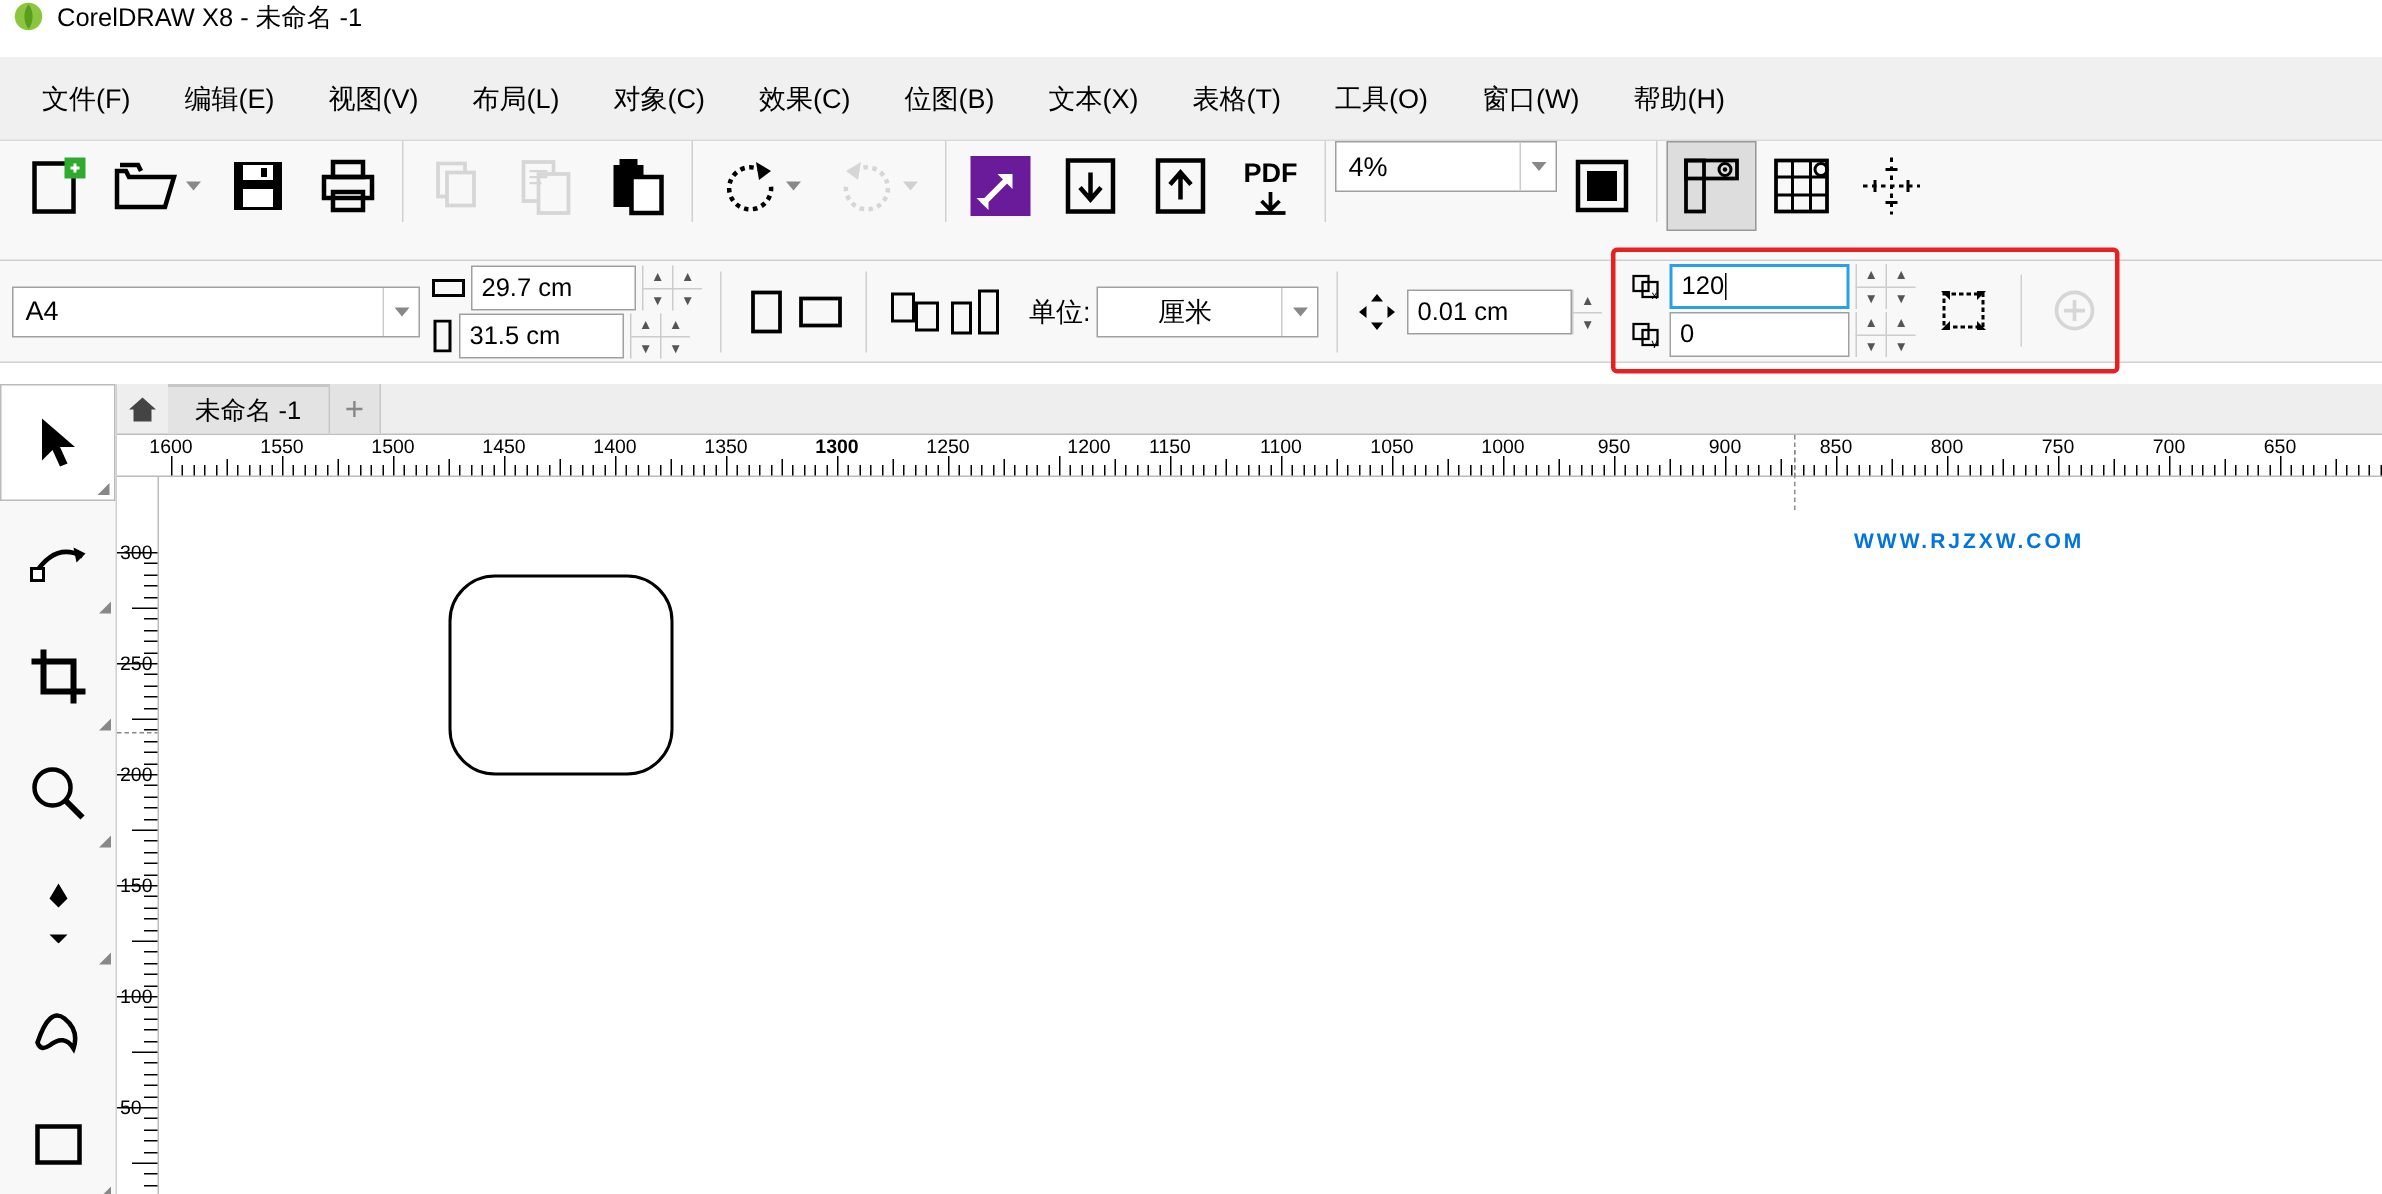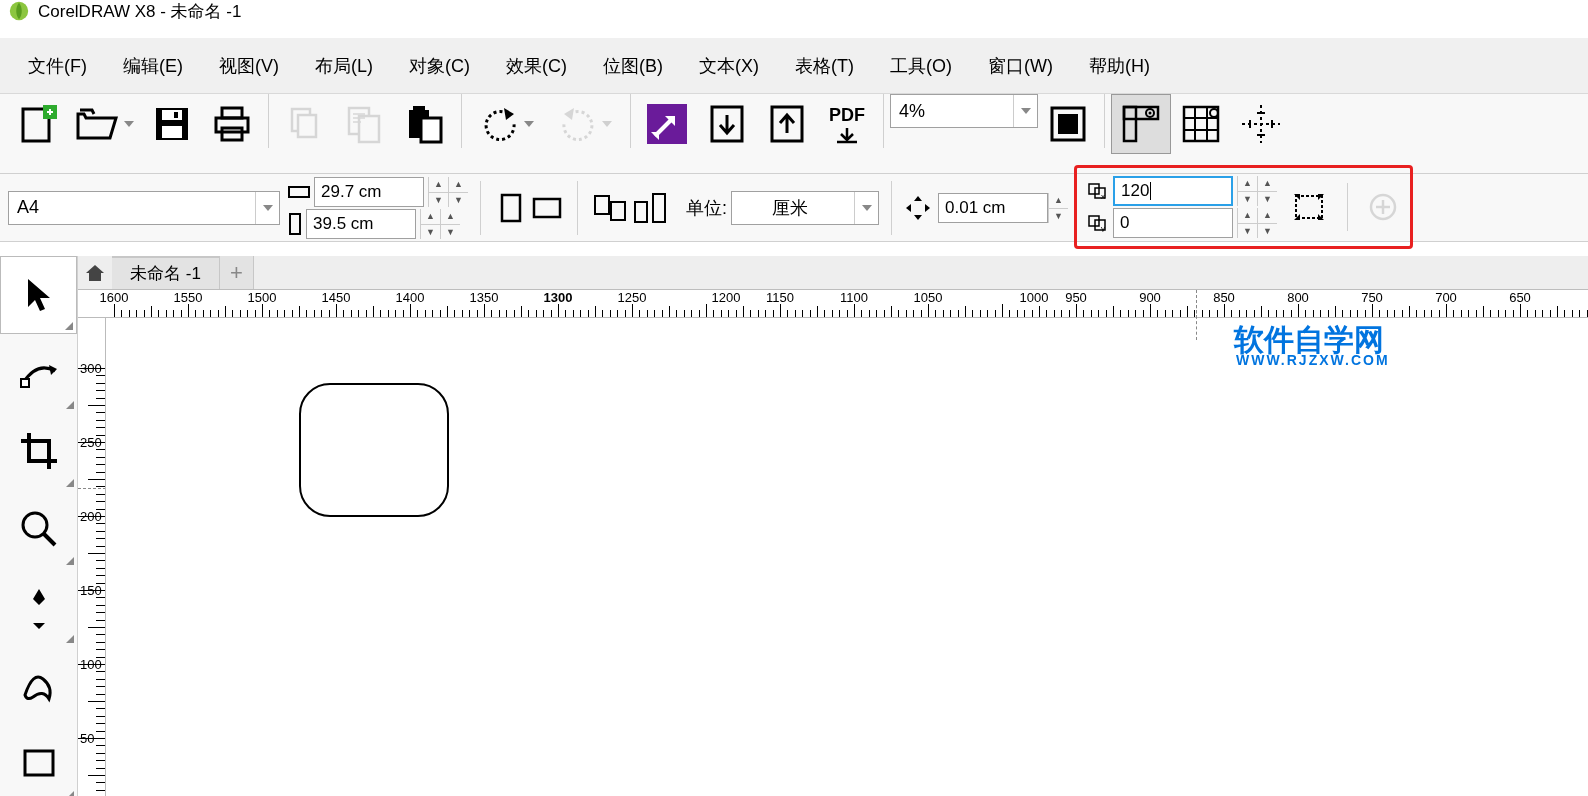--- a/index.html
+++ b/index.html
@@ -247,21 +247,21 @@
           </div>
       </div>
     </div>
     <div class="dim-row">
       <span class="ticon">
           <svg width="14" height="22" viewBox="0 0 14 22">
             <rect x="2" y="1" width="10" height="20" fill="none" stroke="#000" stroke-width="2"></rect>
           </svg>
         </span>
       <div class="dim-input">
-          <span>39.5 cm</span>
+          <span>31.5 cm</span>
         </div>
       <div class="twin-spin">
         <div class="spin-col">
             <div class="spin-btn">▲</div>
             <div class="spin-btn down">▼</div>
           </div>
         <div class="spin-col">
             <div class="spin-btn">▲</div>
             <div class="spin-btn down">▼</div>
           </div>
@@ -528,21 +528,21 @@
     <div class="tick-major" style="left: 850px; top: 14px; height: 14px;"></div>
     <div class="tick-major" style="left: 857.4px; top: 20px; height: 8px;"></div>
     <div class="tick-major" style="left: 864.8px; top: 20px; height: 8px;"></div>
     <div class="tick-major" style="left: 872.2px; top: 20px; height: 8px;"></div>
     <div class="tick-major" style="left: 879.6px; top: 20px; height: 8px;"></div>
     <div class="tick-major" style="left: 887px; top: 16px; height: 12px;"></div>
     <div class="tick-major" style="left: 894.4px; top: 20px; height: 8px;"></div>
     <div class="tick-major" style="left: 901.8px; top: 20px; height: 8px;"></div>
     <div class="tick-major" style="left: 909.2px; top: 20px; height: 8px;"></div>
     <div class="tick-major" style="left: 916.6px; top: 20px; height: 8px;"></div>
-    <div class="tick-label" style="left: 956px;">1000</div>
+    <div class="tick-label" style="left: 924px;">1000</div>
     <div class="tick-major" style="left: 924px; top: 14px; height: 14px;"></div>
     <div class="tick-major" style="left: 931.4px; top: 20px; height: 8px;"></div>
     <div class="tick-major" style="left: 938.8px; top: 20px; height: 8px;"></div>
     <div class="tick-major" style="left: 946.2px; top: 20px; height: 8px;"></div>
     <div class="tick-major" style="left: 953.6px; top: 20px; height: 8px;"></div>
     <div class="tick-major" style="left: 961px; top: 16px; height: 12px;"></div>
     <div class="tick-major" style="left: 968.4px; top: 20px; height: 8px;"></div>
     <div class="tick-major" style="left: 975.8px; top: 20px; height: 8px;"></div>
     <div class="tick-major" style="left: 983.2px; top: 20px; height: 8px;"></div>
     <div class="tick-major" style="left: 990.6px; top: 20px; height: 8px;"></div>
@@ -739,15 +739,14 @@
       </svg>
     <span class="fly"></span>
   </div>
 </div>
 
 <div class="canvas">
   <svg width="160" height="150" style="position:absolute;left:190px;top:62px">
     <rect x="4" y="4" width="148" height="132" rx="30" ry="30" fill="none" stroke="#000" stroke-width="2"></rect>
   </svg>
   <div style="position:absolute;left:1090px;top:-18px;width:2px;height:40px;border-left:1px dashed #888"></div>
-  <div class="watermark" style="left:1128px;top:2px;font-size:30px">软件自学网</div>
   <div class="watermark-sub" style="left:1130px;top:34px">WWW.RJZXW.COM</div>
 </div>
 
 </body></html>

